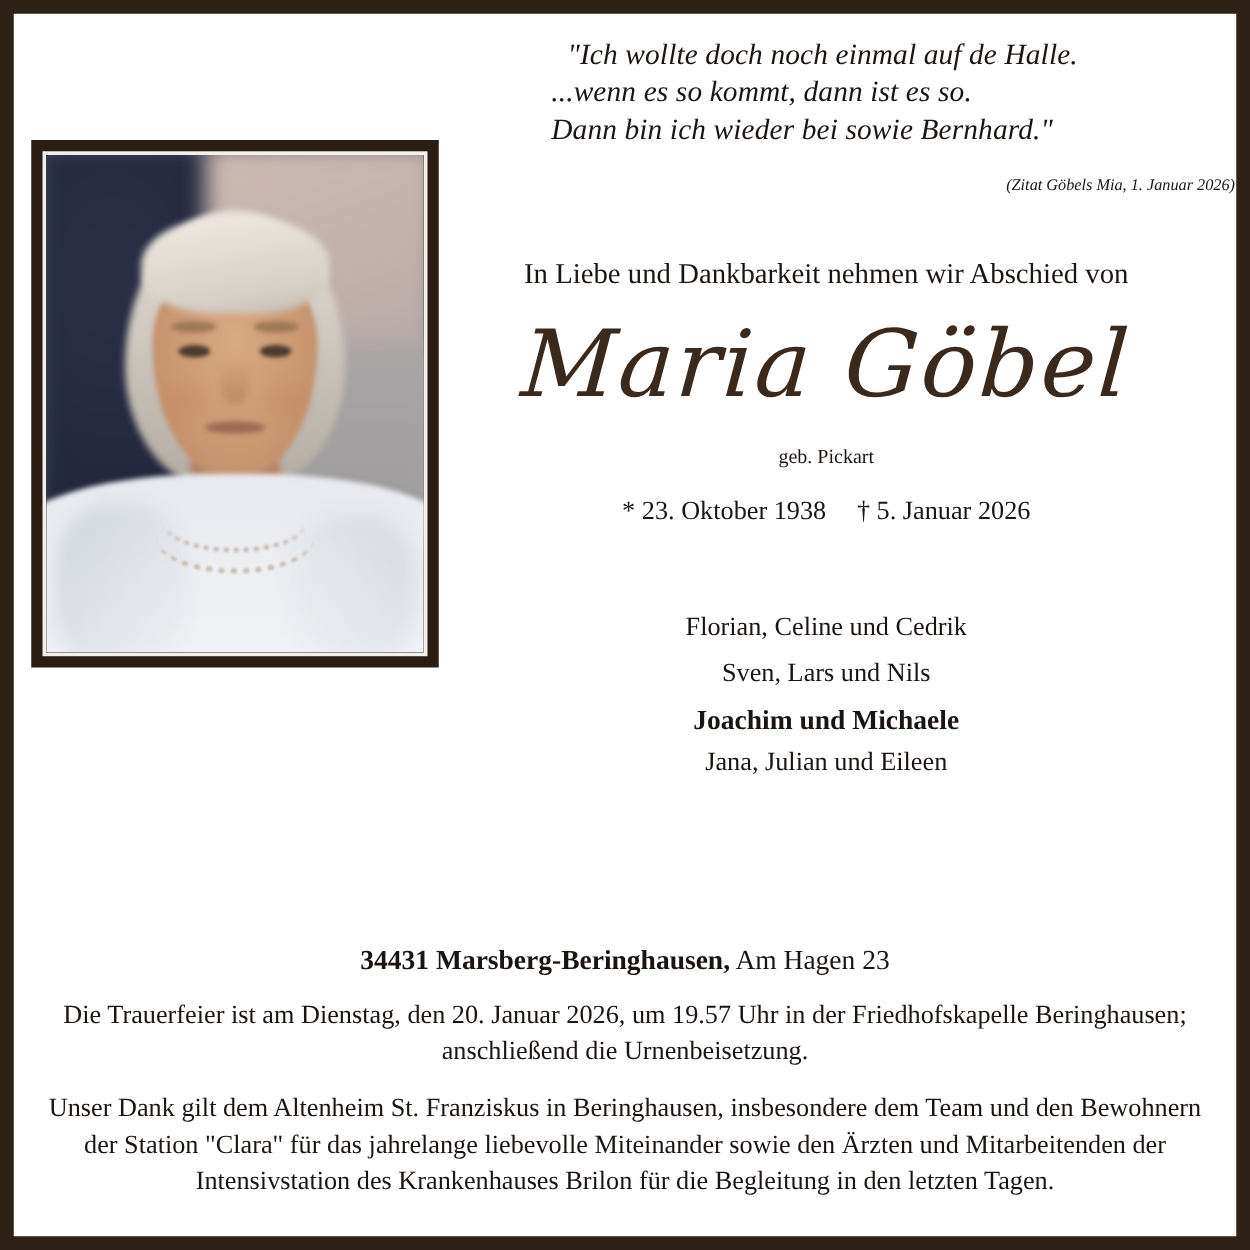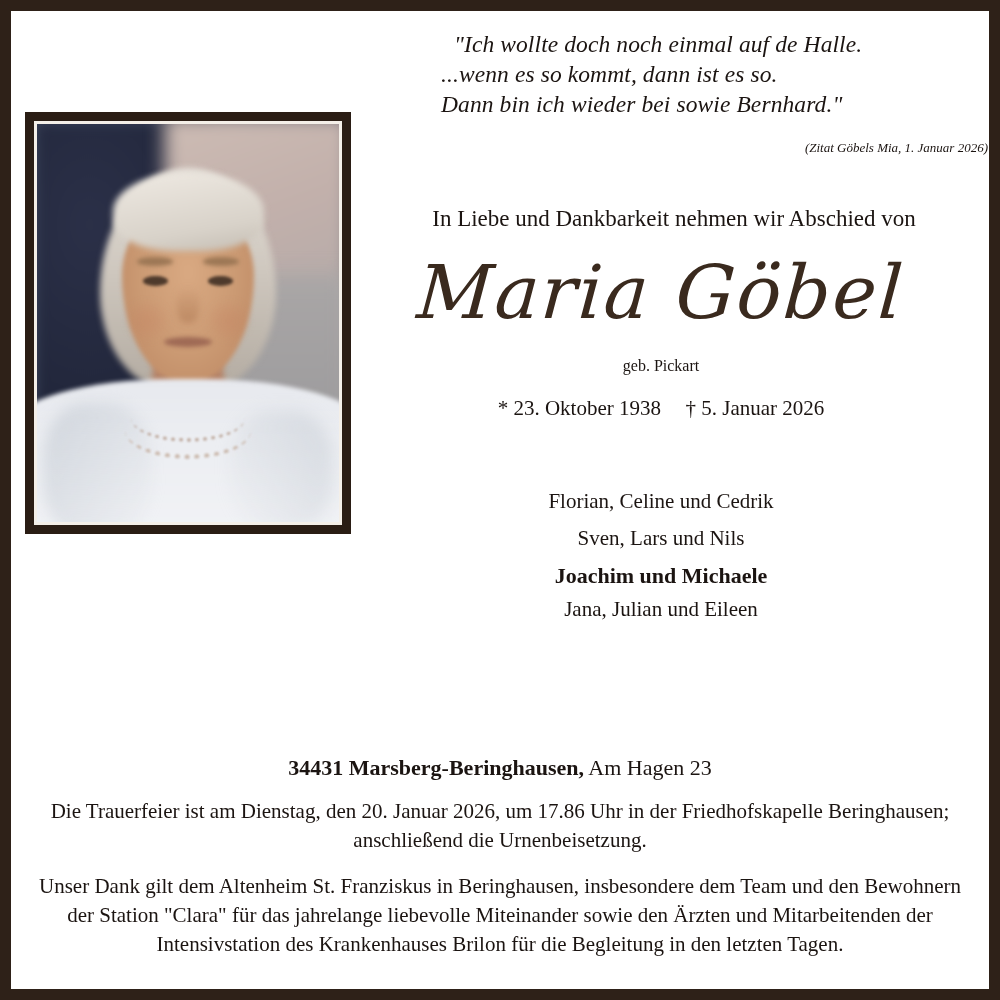--- a/index.html
+++ b/index.html
@@ -210,21 +210,20 @@
 
   
   .intro {
     position: absolute;
     left: 340px;
     top: 193px;
     width: 620px;
     text-align: center;
     font-size: 23px;
     line-height: 30px;
-    padding-left: 13px;
   }
   .name {
     position: absolute;
     left: 340px;
     top: 238px;
     width: 620px;
     text-align: center;
     font-family: "URW Chancery L", "DejaVu Serif", serif;
     font-style: italic;
     font-weight: 400;
@@ -351,17 +350,17 @@
 
   <div class="family">
     <div class="fam-children">Florian, Celine und Cedrik</div>
     <div class="fam-children">Sven, Lars und Nils</div>
     <div class="fam-parents">Joachim und Michaele</div>
     <div class="fam-children">Jana, Julian und Eileen</div>
   </div>
 
   <div class="bottom">
     <div class="address"><b>34431 Marsberg-Beringhausen,</b><span> Am Hagen 23</span></div>
-    <div class="service">Die Trauerfeier ist am Dienstag, den 20. Januar 2026, um 17.86 Uhr in der Friedhofskapelle Beringhausen; anschließend die Urnenbeisetzung.</div>
+    <div class="service">Die Trauerfeier ist am Dienstag, den 20. Januar 2026, um 19.57 Uhr in der Friedhofskapelle Beringhausen; anschließend die Urnenbeisetzung.</div>
     <div class="thanks">Unser Dank gilt dem Altenheim St. Franziskus in Beringhausen, insbesondere dem Team und den Bewohnern der Station "Clara" für das jahrelange liebevolle Miteinander sowie den Ärzten und Mitarbeitenden der Intensivstation des Krankenhauses Brilon für die Begleitung in den letzten Tagen.</div>
   </div>
 
 </div>
 
 </body></html>

